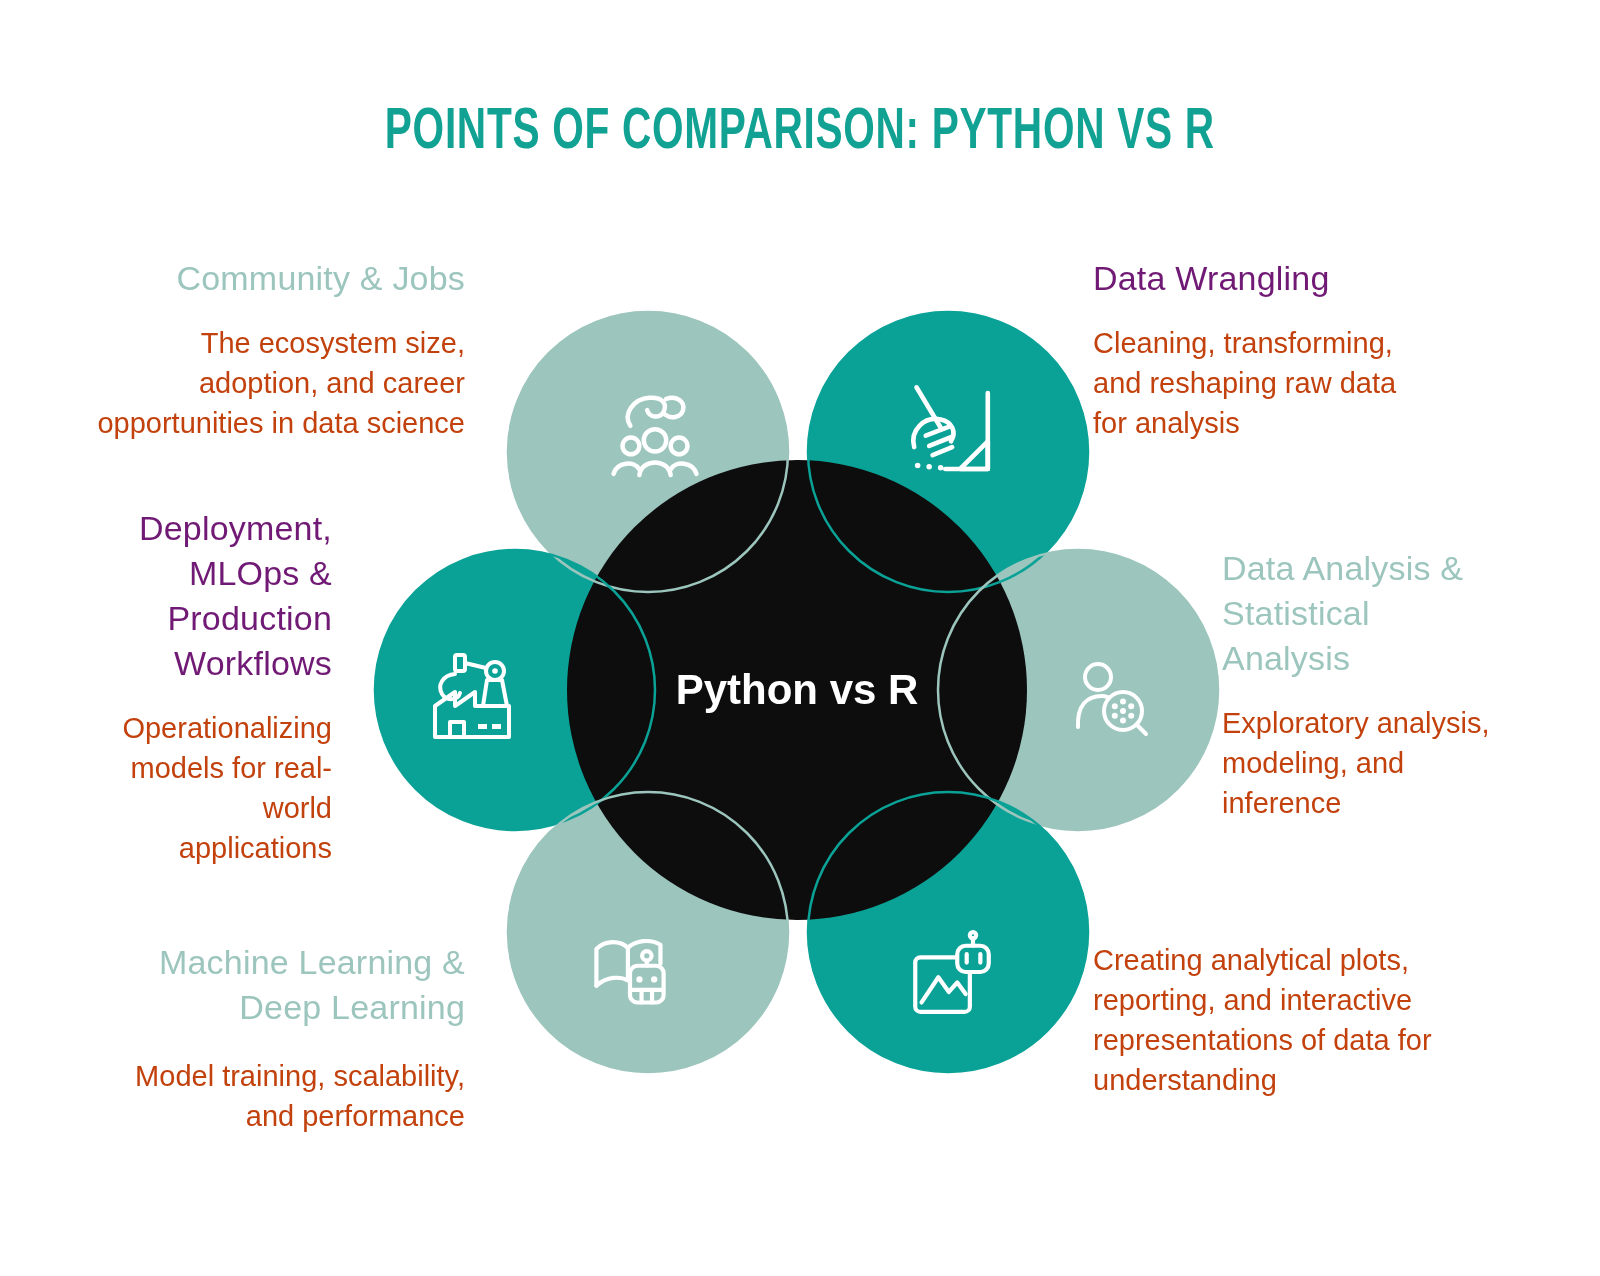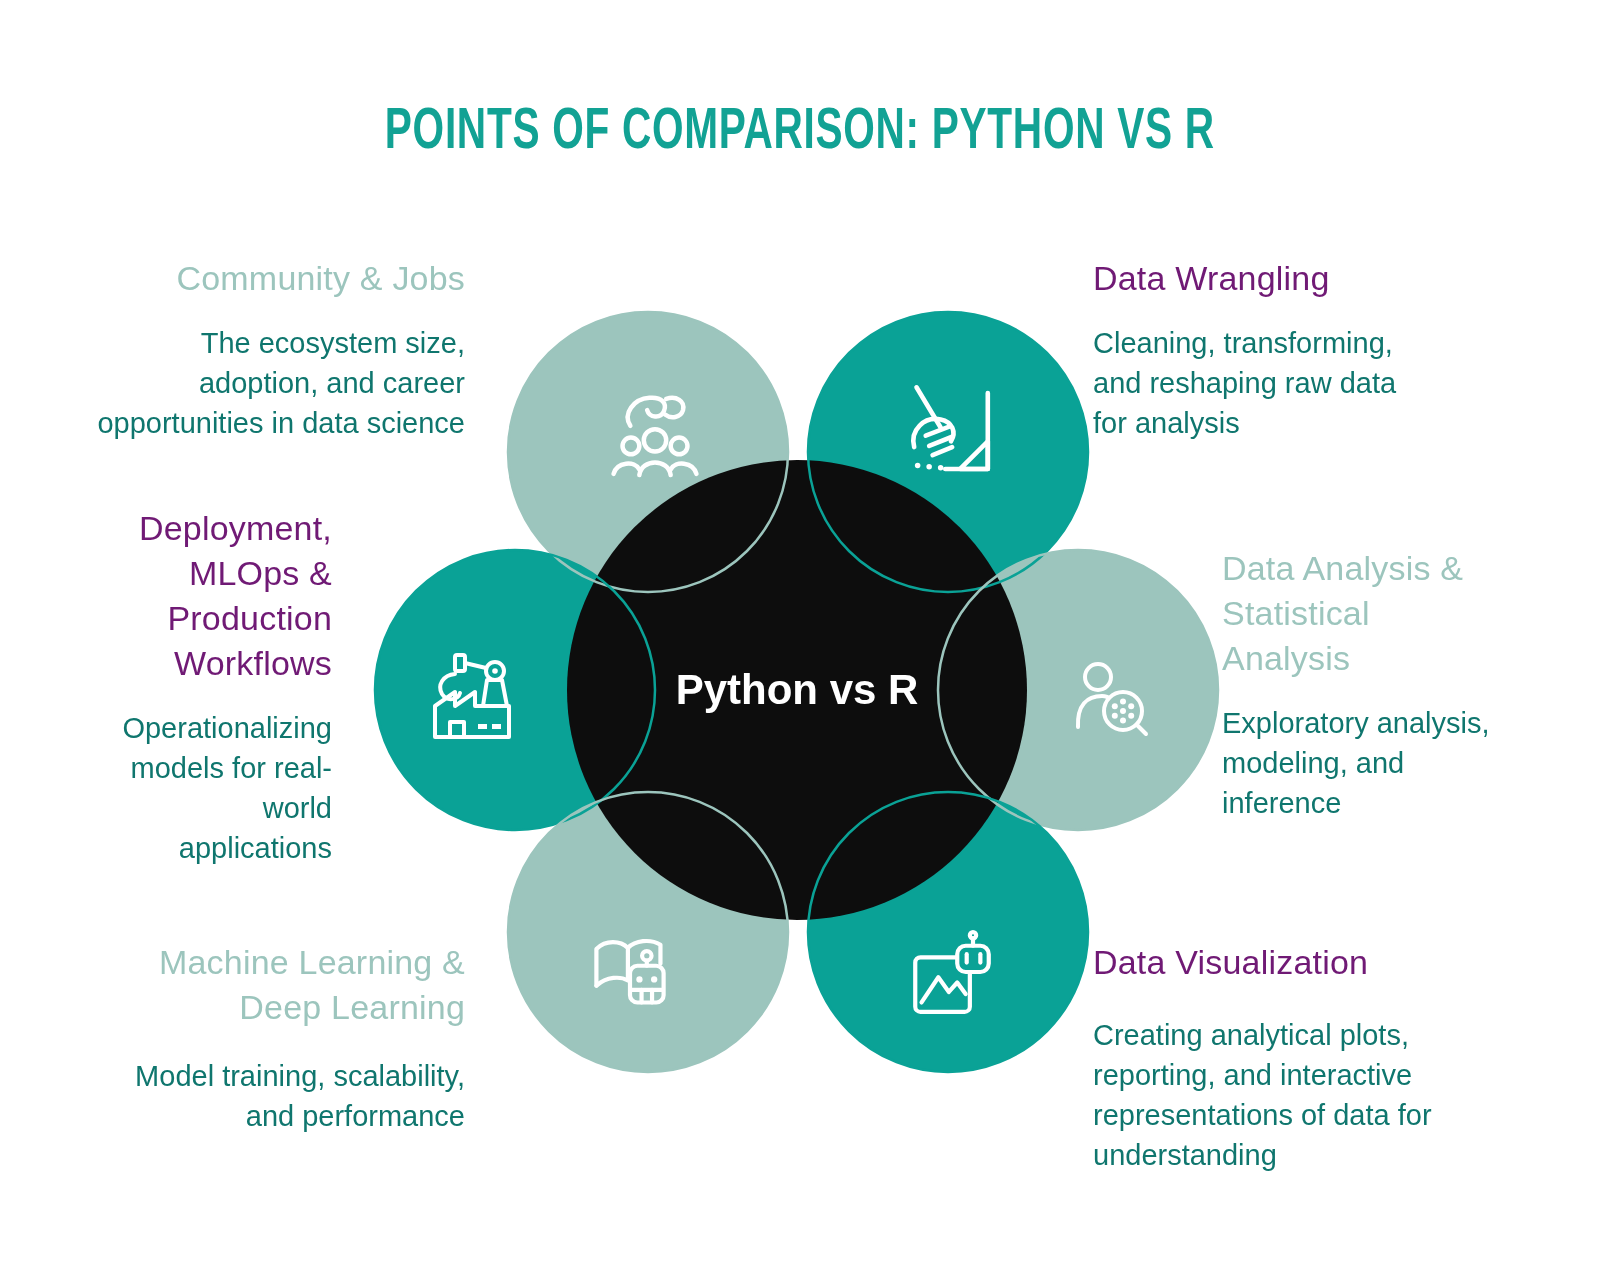--- a/index.html
+++ b/index.html
@@ -12,21 +12,21 @@
   .title{
     display:inline-block;font-size:58px;font-weight:800;letter-spacing:1px;
     color:#12A294;transform:scaleX(0.70);transform-origin:center;white-space:nowrap;
   }
   .tb{position:absolute;}
   .tb .heading{
     font-weight:400;font-size:34px;line-height:1.32;margin:0 0 22px 0;
     white-space:pre-line;letter-spacing:0.2px;
   }
   .tb .body{
-    font-size:29px;line-height:1.38;color:#0f766e;margin:0;white-space:pre-line;
+    font-size:29px;line-height:1.38;color:#c2410c;margin:0;white-space:pre-line;
   }
   .accent-sage{color:#9CC5BD;}
   .accent-teal{color:#701a75;}
   .ra{text-align:right;}
   #tb-community{left:40px;top:256px;width:425px;}
   #tb-wrangling{left:1093px;top:256px;width:440px;}
   #tb-deployment{left:40px;top:506px;width:292px;}
   #tb-analysis{left:1222px;top:546px;width:345px;}
   #tb-ml{left:40px;top:940px;width:425px;}
   #tb-ml .heading{margin-bottom:26px;}
@@ -80,21 +80,20 @@
   </div>
 
   <div class="tb ra" id="tb-ml">
     <p class="heading accent-sage">Machine Learning &amp;
 Deep Learning</p>
     <p class="body">Model training, scalability,
 and performance</p>
   </div>
 
   <div class="tb" id="tb-viz">
-    <p class="heading accent-teal">Data Visualization</p>
     <p class="body">Creating analytical plots,
 reporting, and interactive
 representations of data for
 understanding</p>
   </div>
 
   <svg id="venn" width="1600" height="1276" viewBox="0 0 1600 1276">
 
     <circle cx="648" cy="452" r="140" fill="#9CC5BD"></circle>
     <circle cx="948" cy="452" r="140" fill="#0AA296"></circle>

